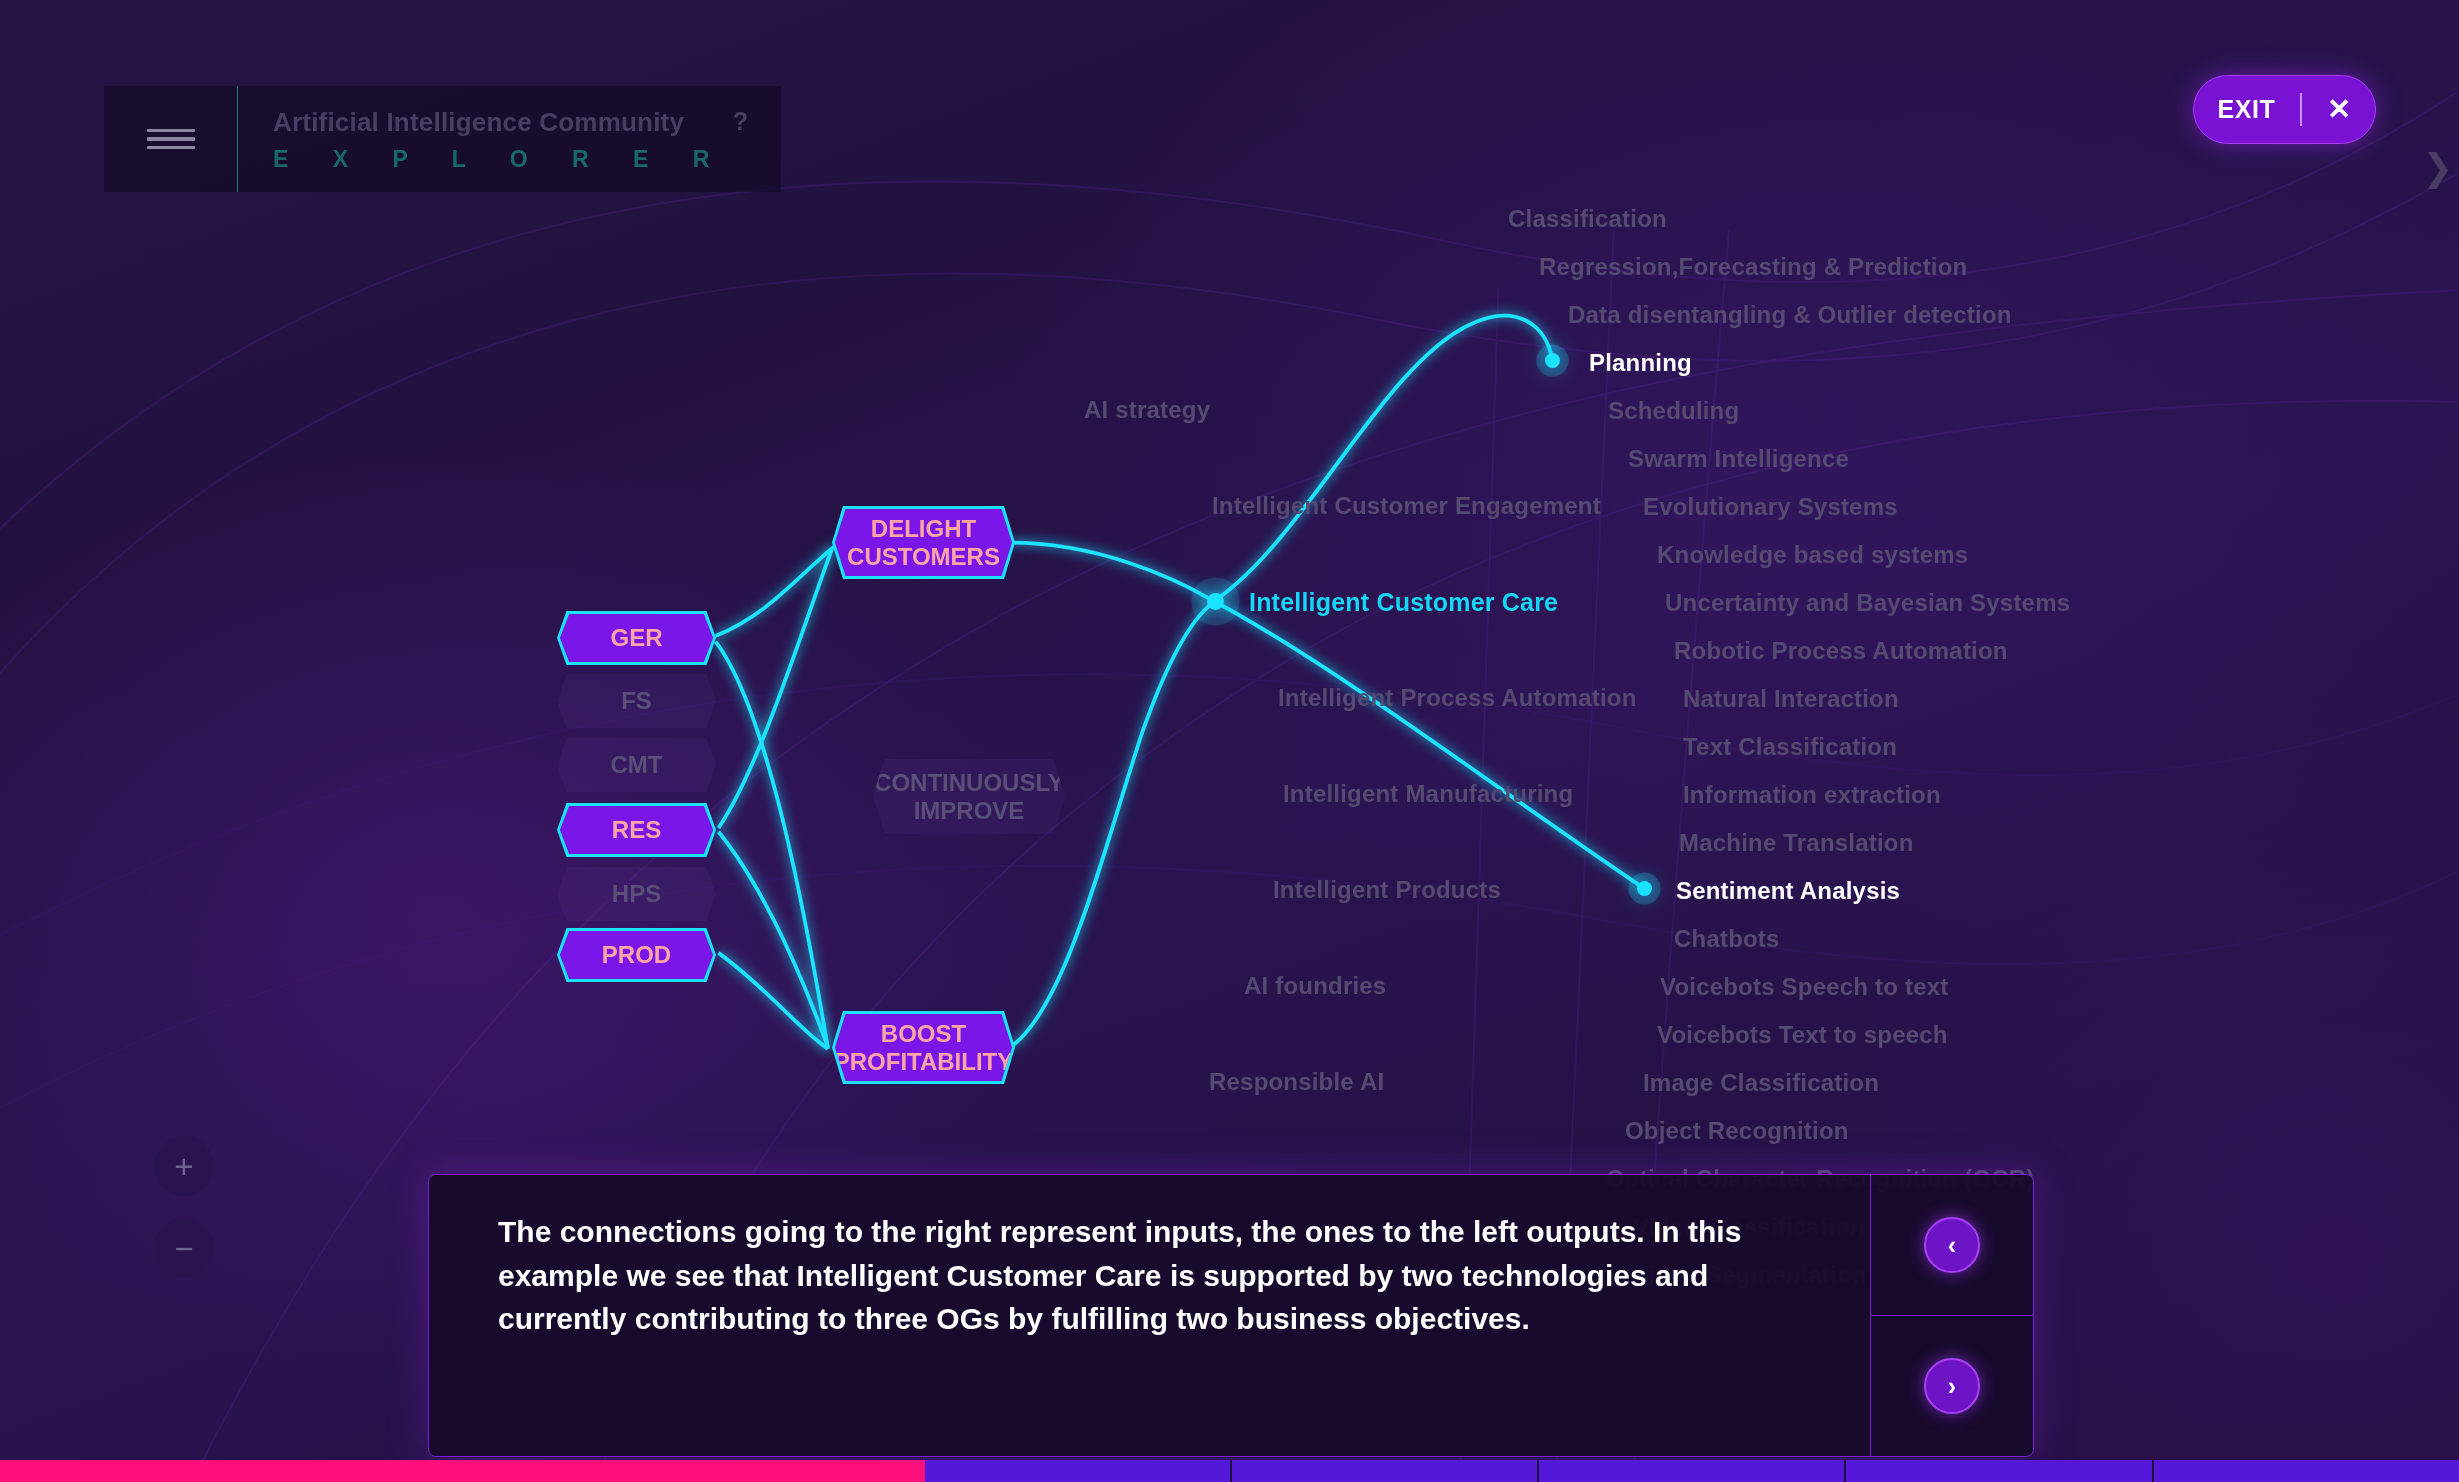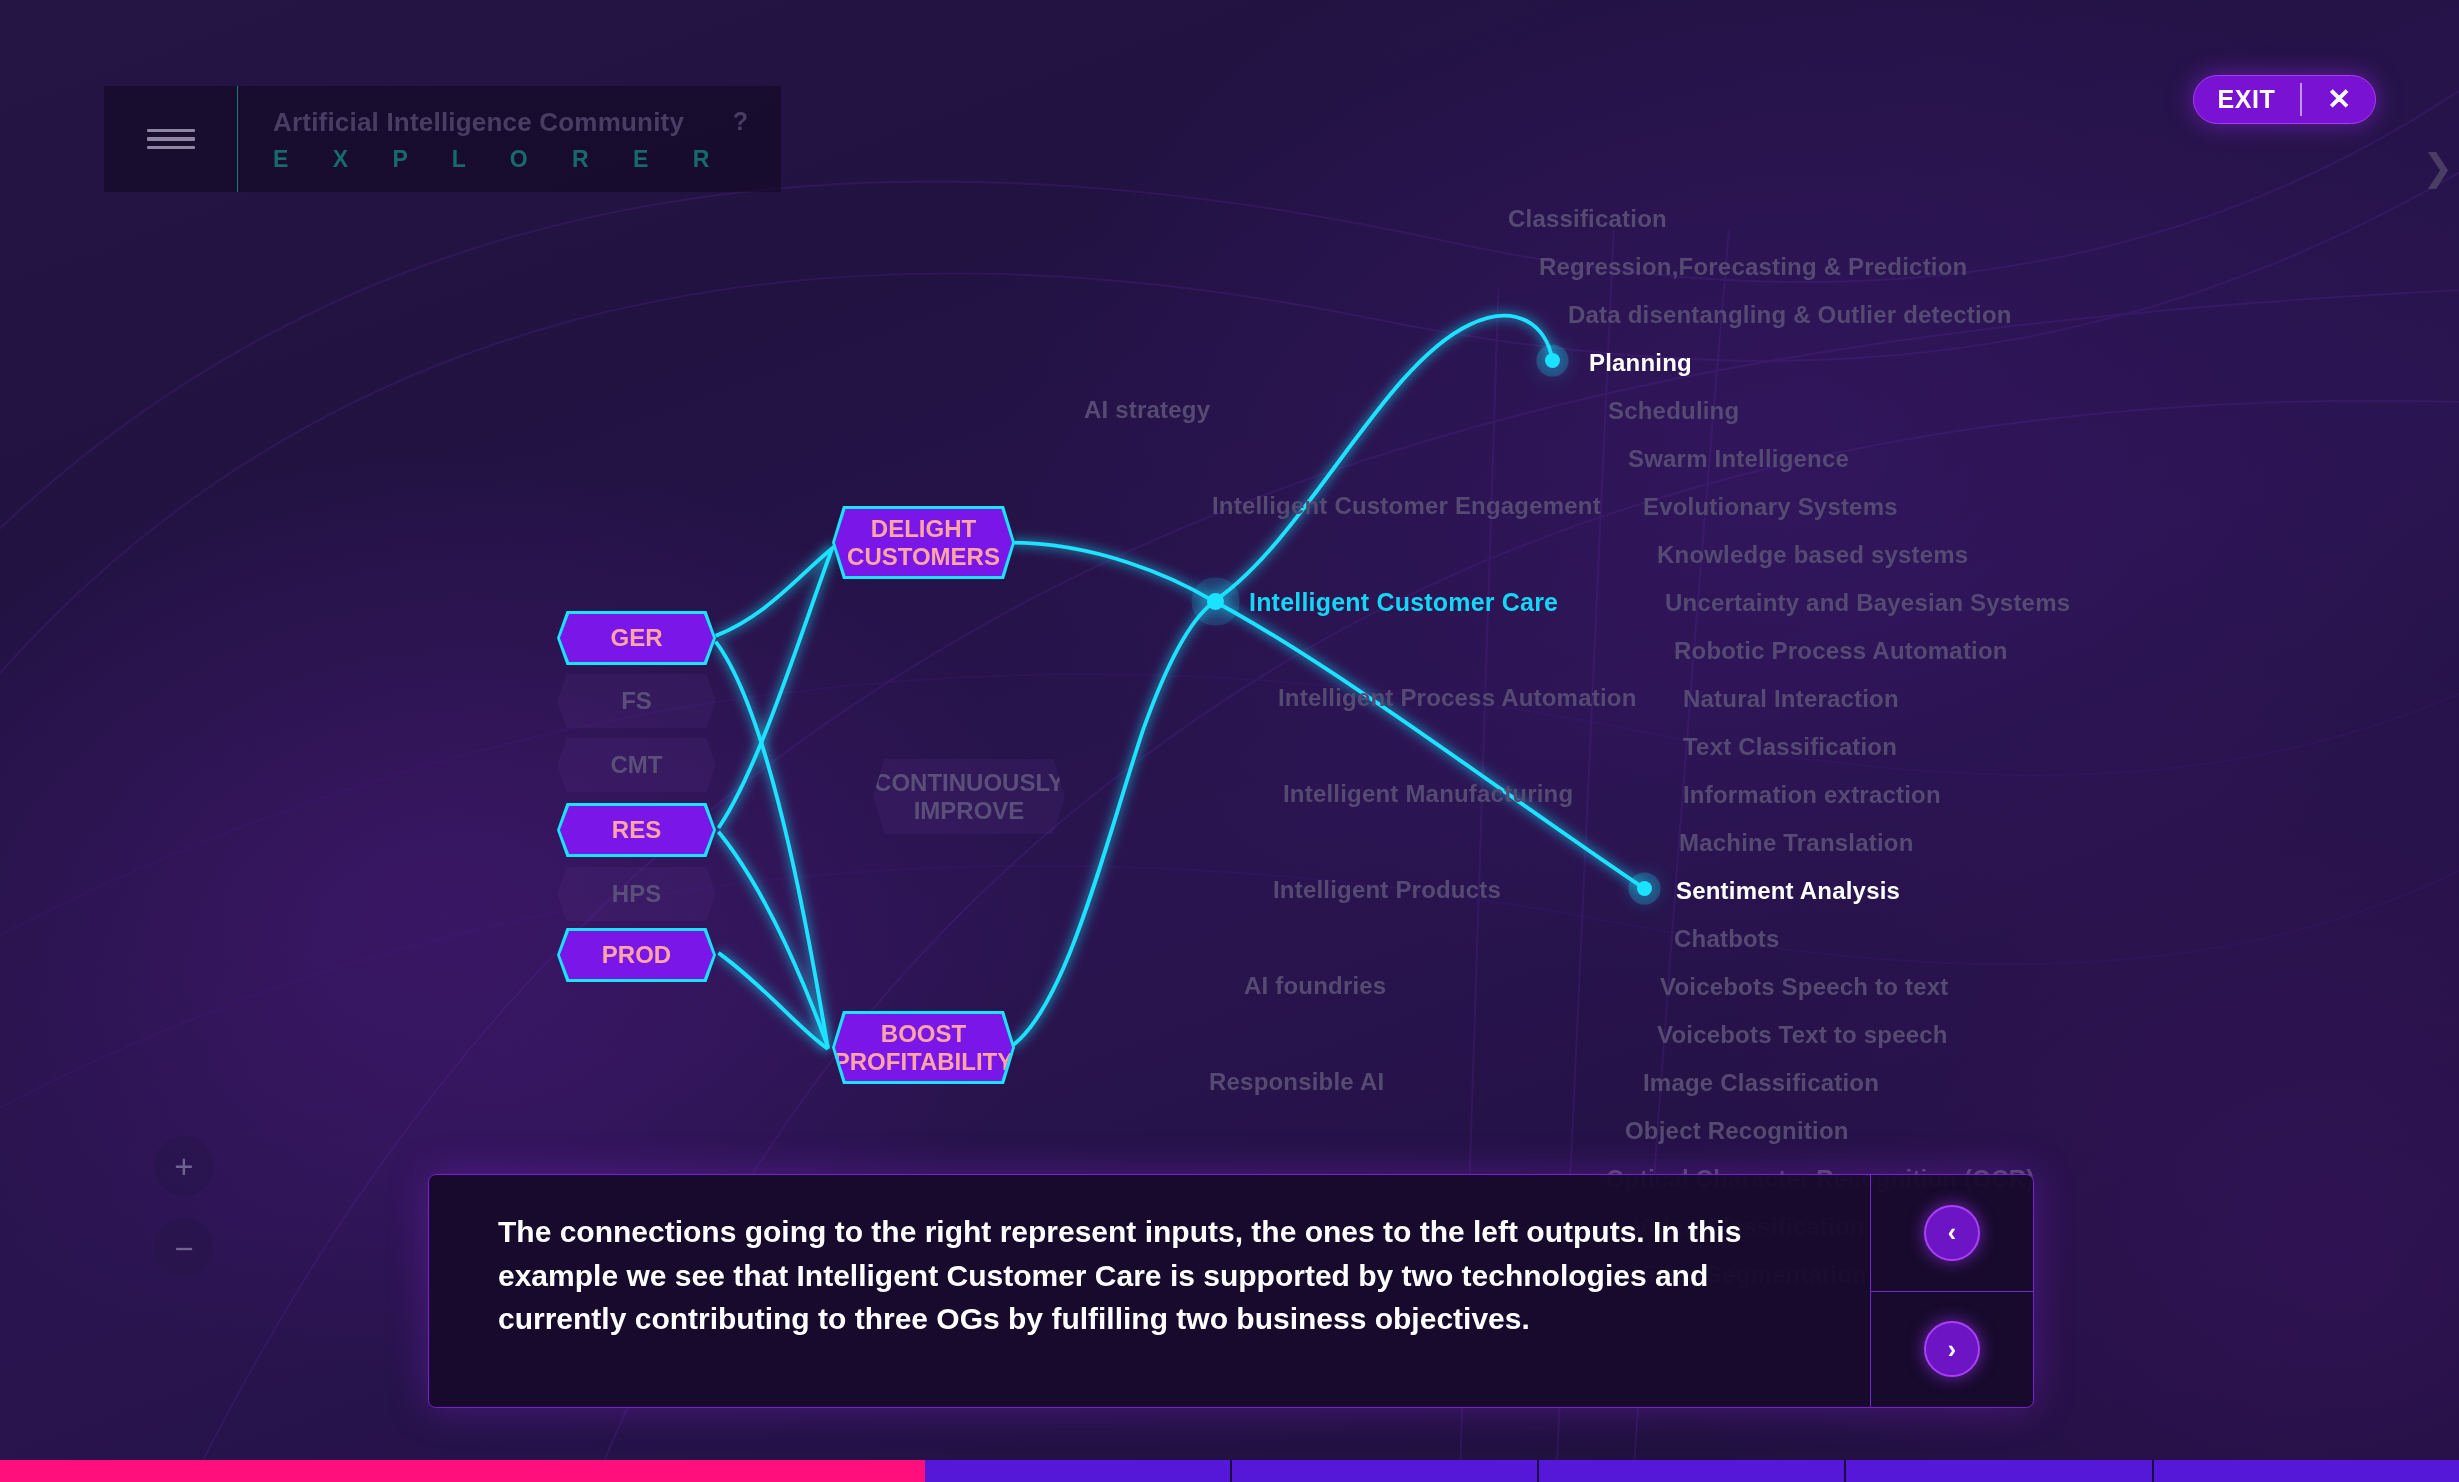--- a/index.html
+++ b/index.html
@@ -42,21 +42,21 @@
     color:#186a6a; letter-spacing:19px;
   }
   #help-icon {
     position:absolute; right:33px; top:21px;
     font-size:25px; font-weight:bold; color:#4a3d63;
   }
 
   
   #exit-button {
     position:absolute; right:83px; top:75px;
-    width:183px; height:49px; border-radius:35px;
+    width:183px; height:69px; border-radius:35px;
     background:#7a12d4; border:1.9px solid #a83bf5;
     box-shadow:0 0 25px rgba(150,40,240,.55);
     display:flex; align-items:center; justify-content:center; gap:0;
     cursor:pointer;
   }
   #exit-label { color:#fff; font-size:25px; font-weight:bold; letter-spacing:0.5px; }
   #exit-divider { width:1.9px; height:33px; background:rgba(255,255,255,.55); margin:0 25px; }
   #exit-close-icon { color:#fff; font-size:29px; font-weight:bold; line-height:1; }
 
   
@@ -106,21 +106,21 @@
     background:rgba(40,20,75,.6);
     display:flex; align-items:center; justify-content:center;
     color:#6e6391; font-size:33px; font-weight:300; cursor:pointer; line-height:1;
   }
   #zoom-in-button  { left:154px; top:1136px; }
   #zoom-out-button { left:154px; top:1218px; }
 
   
   #info-panel {
     position:absolute; left:428px; top:1174px;
-    width:1606px; height:234px;
+    width:1606px; height:283px;
     background:rgba(22,10,42,.94);
     border:1.9px solid #7b1fd6;
     border-radius:7.7px;
     box-shadow:0 0 38px rgba(140,40,230,.35);
     display:flex;
   }
   #info-text {
     flex:1; padding:35px 42px 0 69px;
     color:#ffffff; font-size:30px; font-weight:bold; line-height:1.45;
   }

